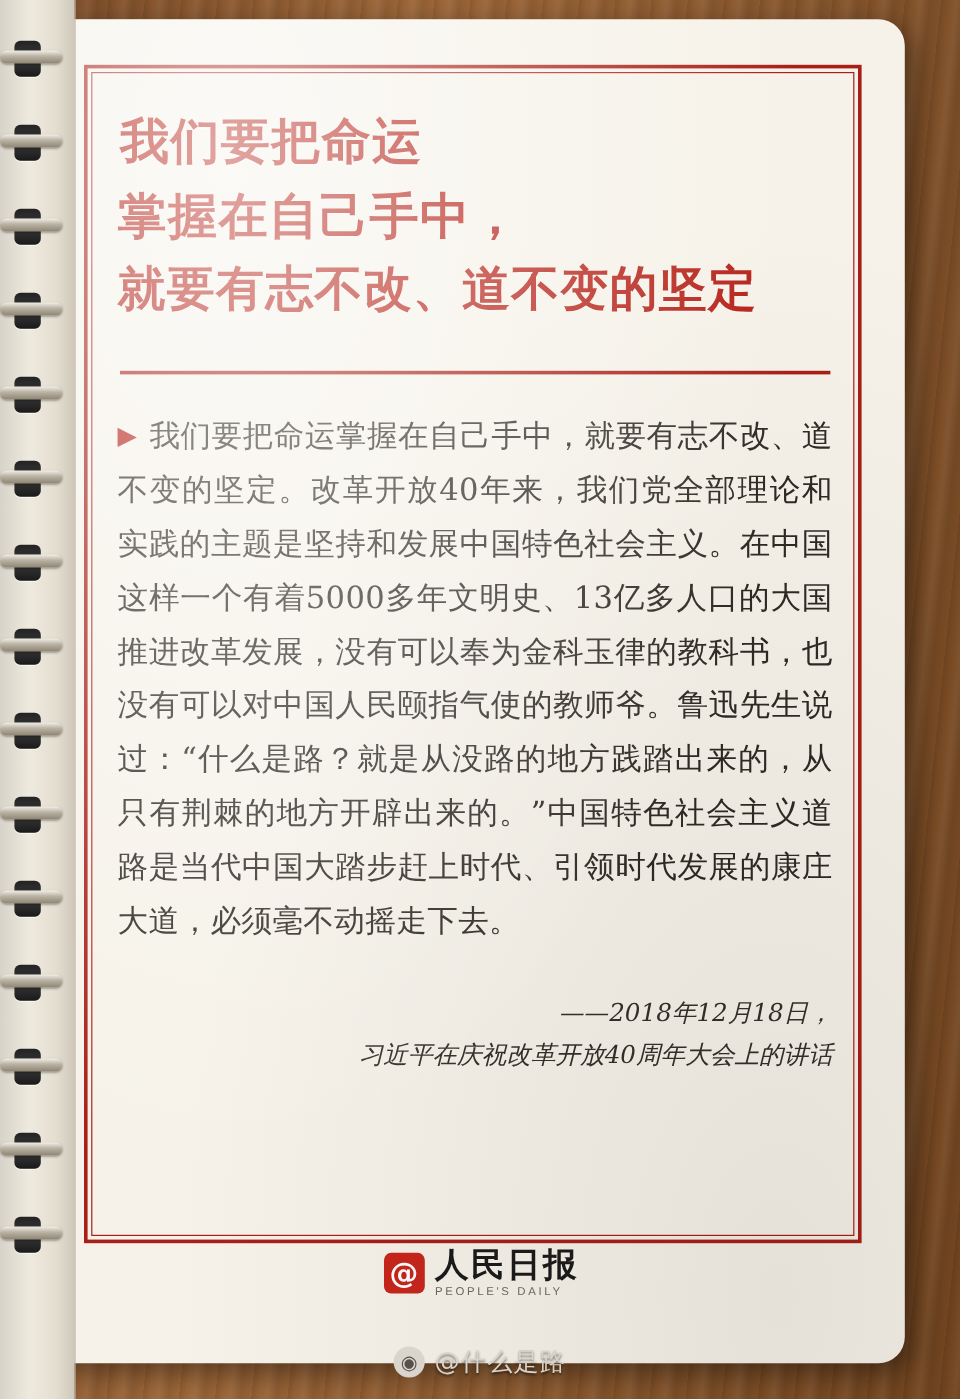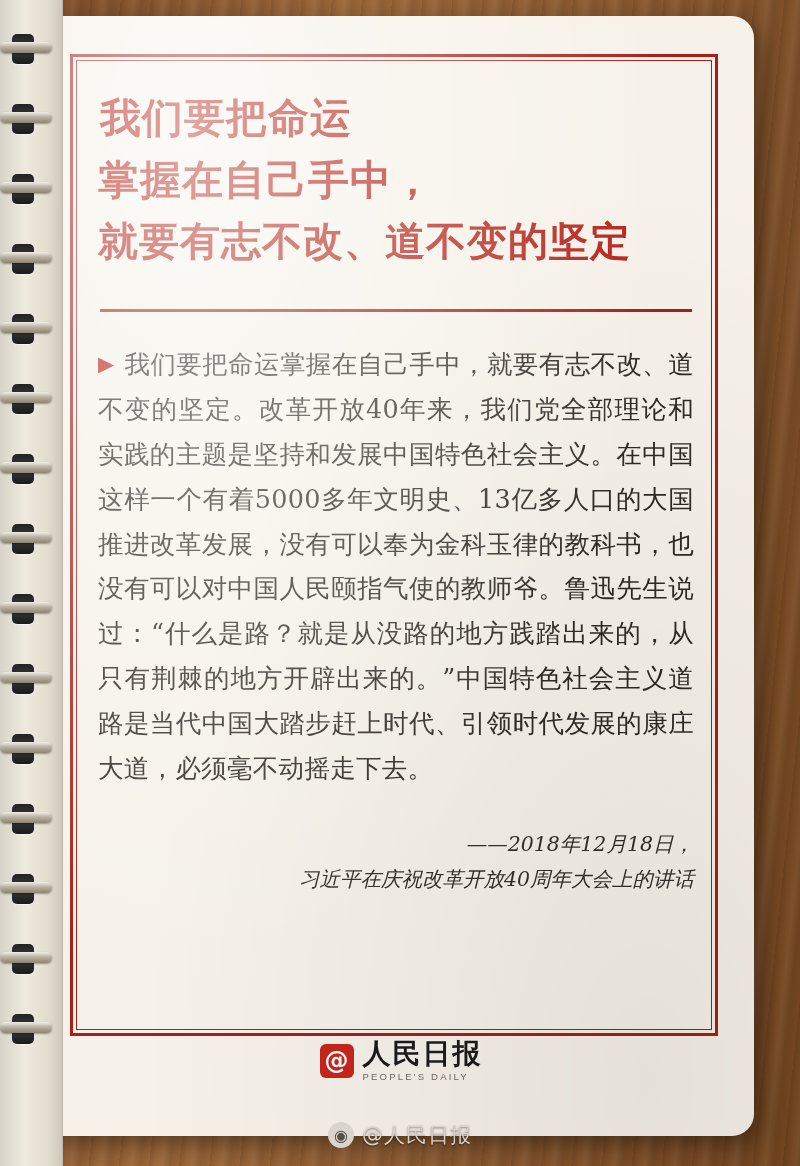--- a/index.html
+++ b/index.html
@@ -313,16 +313,16 @@
       <div class="at-badge">@</div>
       <div class="logo-text">
         <div class="logo-cn">人民日报</div>
         <div class="logo-en">PEOPLE'S DAILY</div>
       </div>
     </div>
   </div>
 
   <div class="watermark">
     <div class="wb-eye">◉</div>
-    <div class="wb-text">@人民日报</div>
+    <div class="wb-text">@什么是路</div>
   </div>
 
 </div>
 
 </body></html>

